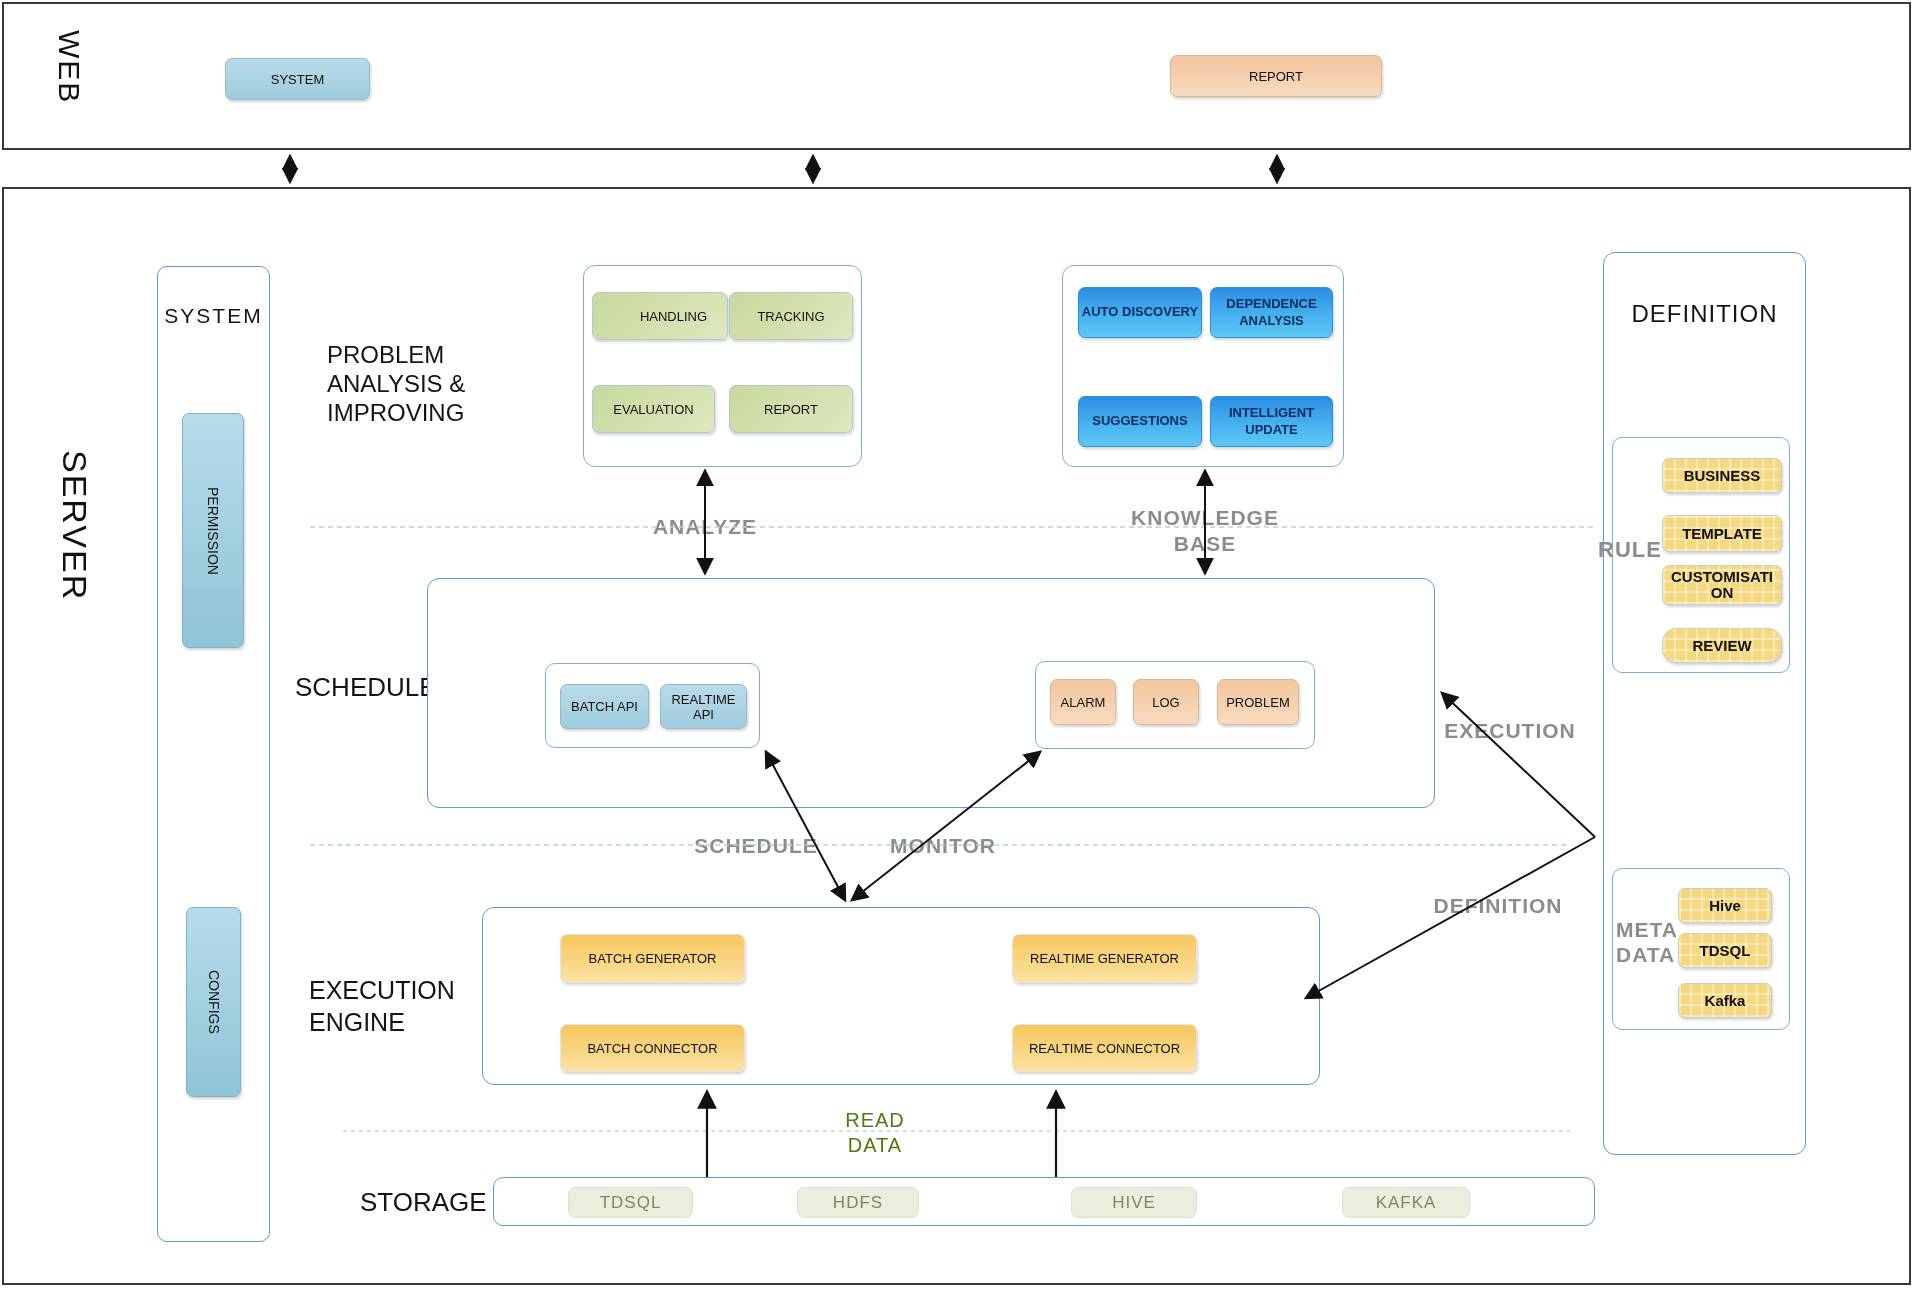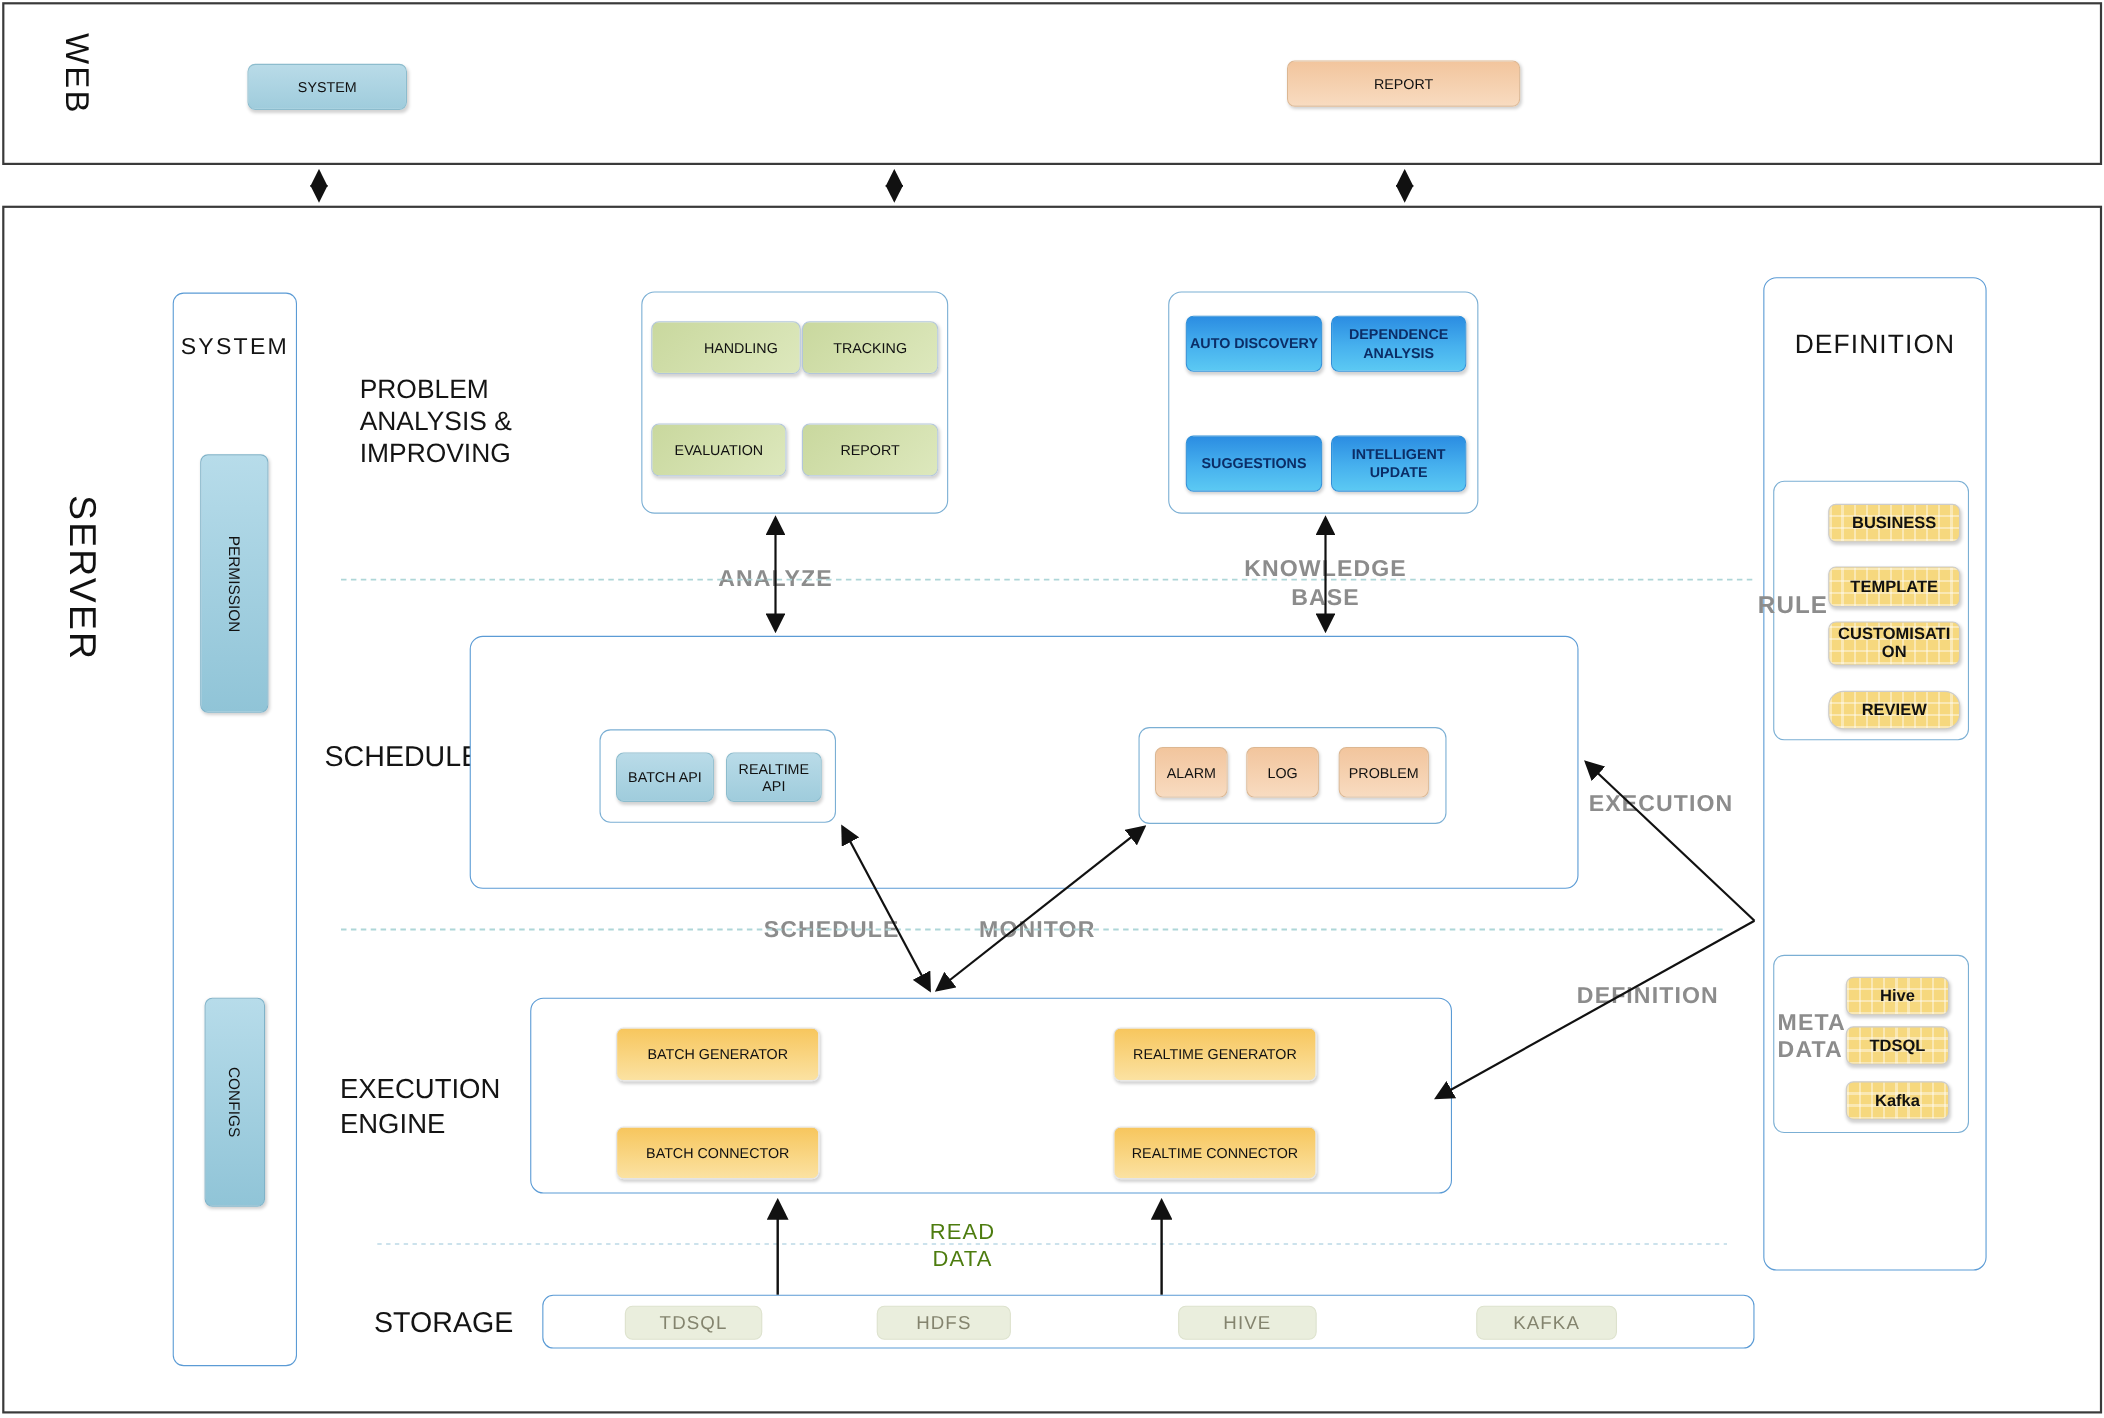--- a/index.html
+++ b/index.html
@@ -156,21 +156,21 @@
   </div>
   <div class="abs chip amber" style="left:1012px;top:1024px;width:185px;height:48px;">
     <span>REALTIME CONNECTOR</span>
   </div>
 
   <div class="abs glabel light" style="left:815px;top:1108px;width:120px;">
     <div>READ</div>
     <div>DATA</div>
   </div>
 
-  <div class="abs ttl" style="left:340px;top:1187px;width:130px;font-size:26px;">STORAGE</div>
+  <div class="abs ttl" style="left:360px;top:1187px;width:130px;font-size:26px;">STORAGE</div>
   <div class="abs panel" style="left:493px;top:1177px;width:1102px;height:49px;border-radius:10px;"></div>
   <div class="abs chip pale" style="left:568px;top:1187px;width:125px;height:31px;">
     <span>TDSQL</span>
   </div>
   <div class="abs chip pale" style="left:797px;top:1187px;width:122px;height:31px;">
     <span>HDFS</span>
   </div>
   <div class="abs chip pale" style="left:1071px;top:1187px;width:126px;height:31px;">
     <span>HIVE</span>
   </div>

